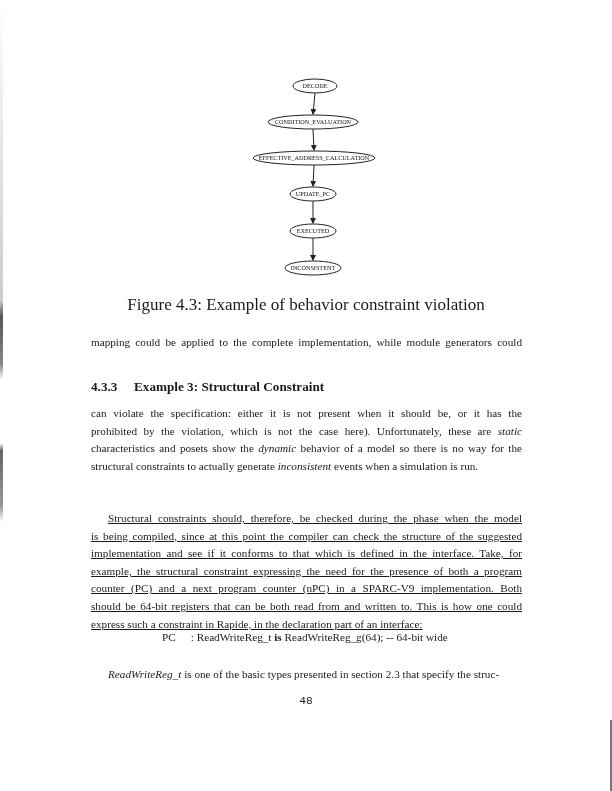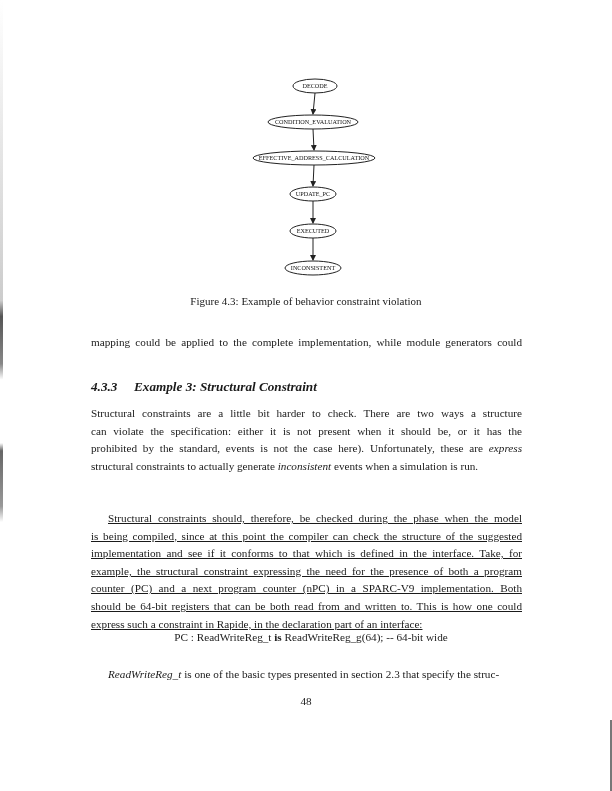--- a/index.html
+++ b/index.html
@@ -4,35 +4,35 @@
 <style>
   html, body { margin: 0; padding: 0; background: #ffffff; }
   body { width: 612px; height: 791px; position: relative; overflow: hidden;
          font-family: "DejaVu Serif", "Liberation Serif", serif; color: #1a1a1a; }
   .scan-edge-left { position: absolute; left: 0; top: 0; width: 3px; height: 791px;
          background: linear-gradient(to bottom, #fff 0%, #ccc 38%, #555 40%, #888 46%, #fff 48%, #fff 56%, #666 57%, #999 64%, #fff 66%, #fff 100%); }
   .scan-edge-right { position: absolute; right: 0; top: 720px; width: 2px; height: 71px; background: #777; }
   .diagram { position: absolute; left: 0; top: 0; width: 612px; height: 290px; }
   .node-label { font-family: "Liberation Serif", serif; font-size: 6.2px; fill: #111; text-anchor: middle; }
   .caption { position: absolute; top: 295px; left: 0; width: 612px; text-align: center;
-             font-family: "Liberation Serif", serif; font-size: 11px; }
+             font-family: "Liberation Serif", serif; font-size: 17px; }
   .para { position: absolute; left: 91px; width: 431px; font-family: "Liberation Serif", serif;
           font-size: 11.2px; line-height: 17.6px; text-align: justify; }
   .para .line { display: block; text-align: justify; text-align-last: justify; white-space: nowrap; }
   .para .line.last { text-align-last: left; }
   .indent { text-indent: 17px; }
   h3.section { position: absolute; left: 91px; top: 379px; margin: 0; font-family: "Liberation Serif", serif;
-               font-size: 13.2px; font-weight: bold; font-style: italic; }
+               font-size: 13.2px; font-weight: bold; }
   h3.section .num { display: inline-block; width: 43px; }
-  .code { position: absolute; left: 162px; font-family: "Liberation Serif", serif; font-size: 11.2px; line-height: 16px; text-align: right; }
+  .code { position: absolute; left: 162px; font-family: "Liberation Serif", serif; font-size: 11.2px; line-height: 16px; }
   .code .row { white-space: nowrap; }
   .code .id { display: inline-block; width: 26px; }
   .code b { font-weight: bold; }
   .page-number { position: absolute; top: 695px; left: 0; width: 612px; text-align: center;
-                 font-family: Liberation Serif, serif; font-size: 11.2px; }
+                 font-family: Liberation Mono, monospace; font-size: 11.2px; }
   em { font-style: italic; }
 </style>
 </head>
 <body>
 
 <div class="scan-edge-left"></div>
 <div class="scan-edge-right"></div>
 
 <svg class="diagram" viewBox="0 0 612 290" width="612" height="290">
   <defs>
@@ -79,23 +79,23 @@
 
 <div class="para" style="top:334px;">
   <span class="line">mapping could be applied to the complete implementation, while module generators could</span>
 </div>
 
 <h3 class="section">
   <span class="num">4.3.3</span><span>Example 3: Structural Constraint</span>
 </h3>
 
 <div class="para" style="top:405px;">
-  <span class="line">Structural constraints are a little bit harder to check.  There are two ways a structure</span>
   <span class="line">can violate the specification:  either it is not present when it should be, or it has the</span>
-  <span class="line"><span>prohibited by the standard, events is not the case here).  Unfortunately, these are </span><em>express</em></span>
+  <span class="line"><span>prohibited by the violation, which is not the case here).  Unfortunately, these are </span><em>static</em></span>
+  <span class="line"><span>characteristics and posets show the </span><em>dynamic</em><span> behavior of a model so there is no way for the</span></span>
   <span class="line last"><span>structural constraints to actually generate </span><em>inconsistent</em><span> events when a simulation is run.</span></span>
 </div>
 
 <div class="para" style="top:510px;text-decoration:underline;">
   <span class="line indent">Structural constraints should, therefore, be checked during the phase when the model</span>
   <span class="line">is being compiled, since at this point the compiler can check the structure of the suggested</span>
   <span class="line">implementation and see if it conforms to that which is defined in the interface.  Take, for</span>
   <span class="line">example, the structural constraint expressing the need for the presence of both a program</span>
   <span class="line">counter (PC) and a next program counter (nPC) in a SPARC-V9 implementation.  Both</span>
   <span class="line">should be 64-bit registers that can be both read from and written to. This is how one could</span>

